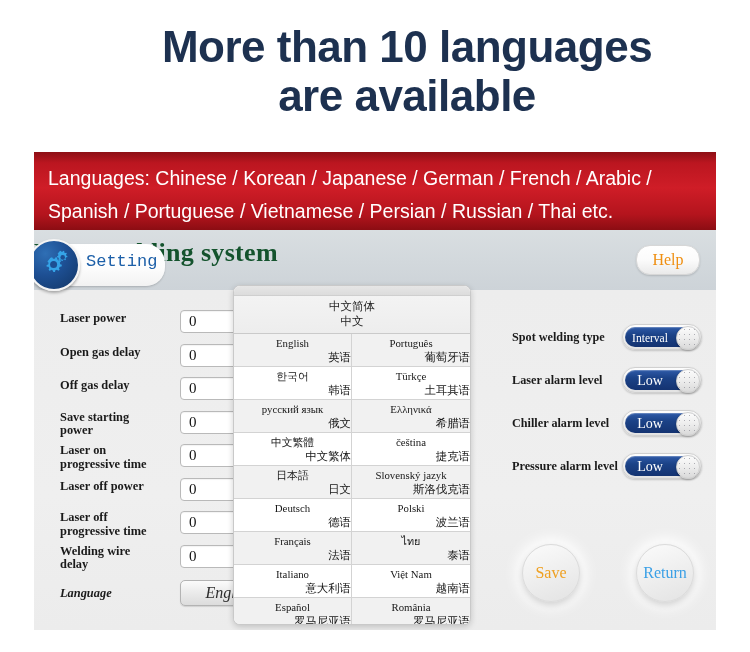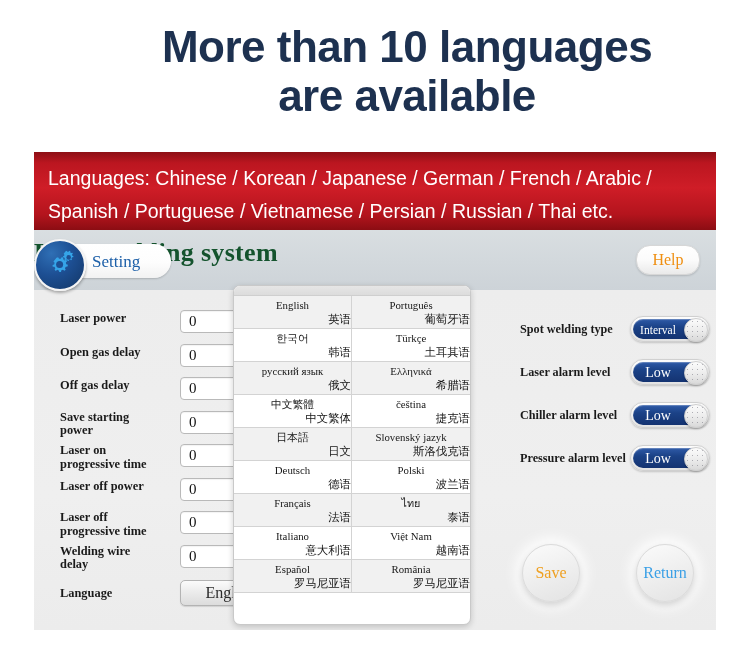--- a/index.html
+++ b/index.html
@@ -41,24 +41,25 @@
   .uihead{
     position:absolute;left:0;top:78px;width:682px;height:60px;
     background:linear-gradient(180deg,#d9dee1 0%,#d2d8dc 55%,#cdd3d8 100%);
   }
   .uibody{
     position:absolute;left:0;top:138px;width:682px;height:340px;
     background:linear-gradient(180deg,#ededed 0%,#efefef 60%,#ececec 100%);
   }
 
   .setting-pill{
-    position:absolute;left:6px;top:92px;height:34px;width:131px;
+    position:absolute;left:0;top:92px;height:42px;width:131px;
     background:linear-gradient(180deg,#ffffff 0%,#fdfdfd 55%,#f2f2f2 100%);
     border-radius:19px;
     box-shadow:0 1px 2px rgba(0,0,0,.18);
+    font-family:Liberation Mono, monospace;
   }
   .setting-label{
     position:absolute;left:52px;top:8px;
     font-size:17px;color:#1c5fa8;font-weight:normal;
   }
   .gear-badge{
     position:absolute;left:-6px;top:-5px;width:48px;height:48px;border-radius:50%;
     background:radial-gradient(circle at 32% 26%,#2f6fb5 0%,#1d4f93 45%,#123564 100%);
     border:2px solid #f4f4f4;
     box-shadow:0 2px 3px rgba(0,0,0,.3);
@@ -85,32 +86,32 @@
     position:absolute;left:0;top:0;width:92px;
     font-size:12.4px;color:#1a1a1a;line-height:13.5px;font-weight:bold;
   }
   .frow.two .flabel{top:-2px;}
   .finput{
     position:absolute;left:120px;top:-2px;width:78px;height:23px;
     background:#ffffff;border:1px solid #b9b9b9;border-radius:4px;
     box-sizing:border-box;font-size:15px;color:#111;line-height:21px;padding-left:8px;
     box-shadow:inset 0 1px 1px rgba(0,0,0,.05);
   }
-  .lang-row{position:relative;height:30px;}
+  .lang-row{position:relative;height:30px;font-style:italic;}
   .lang-row .flabel{position:absolute;left:0;top:6px;width:92px;font-size:12.4px;font-weight:bold;color:#1a1a1a;}
   .lang-btn{
     position:absolute;left:120px;top:0px;width:100px;height:26px;
     background:linear-gradient(180deg,#fbfbfb 0%,#ebebeb 48%,#dcdcdc 100%);
     border:1px solid #b3b3b3;border-radius:5px;box-sizing:border-box;
     text-align:center;line-height:24px;font-size:16px;color:#2b2b2b;
     box-shadow:0 1px 1px rgba(0,0,0,.12);
   }
 
   
-  .form-right{position:absolute;left:478px;top:164px;width:200px;margin-left:8px;}
+  .form-right{position:absolute;left:478px;top:172px;width:200px;}
   .trow{position:relative;height:43px;}
   .trow .tlabel{position:absolute;left:0;top:6px;font-size:12.2px;color:#1a1a1a;font-weight:bold;}
   .toggle{
     position:absolute;left:110px;top:0;width:80px;height:26px;border-radius:13px;
     background:linear-gradient(180deg,#fdfdfd 0%,#f0f0f0 55%,#e2e2e2 100%);
     border:1px solid #d0d0d0;box-sizing:border-box;
     box-shadow:0 1px 2px rgba(0,0,0,.18);
   }
   .toggle .tfill{
     position:absolute;left:2px;top:2px;right:2px;bottom:2px;border-radius:11px;
@@ -281,20 +282,24 @@
           <div class="knob"></div>
         </div>
       </div>
     </div>
 
     <div class="rbtn save">Save</div>
     <div class="rbtn ret">Return</div>
 
     <div class="lpanel">
       <div class="lpanel-top"></div>
+      <div class="lpanel-head">
+        <span class="n">中文简体</span>
+        <span class="n">中文</span>
+      </div>
       <div class="lgrid">
         <div class="lrow">
           <div class="lcell">
             <span class="n">English</span>
             <span class="n cn">英语</span>
           </div>
           <div class="lcell">
             <span class="n">Português</span>
             <span class="n cn">葡萄牙语</span>
           </div>

